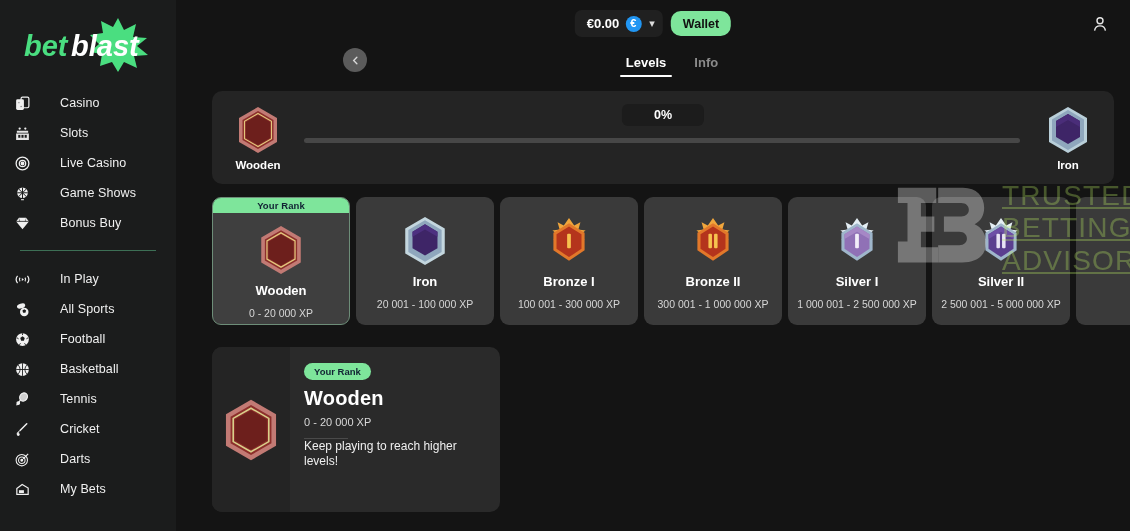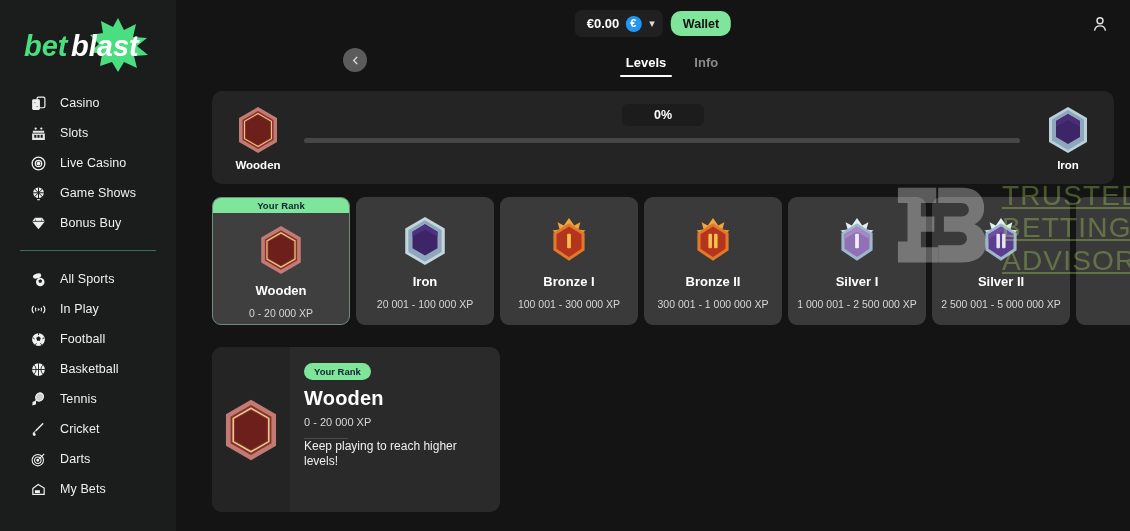--- a/index.html
+++ b/index.html
@@ -24,22 +24,22 @@
     display: flex; align-items: center;
     padding-left: 14px;
     position: relative;
   }
   .logo { position: relative; width: 146px; height: 60px; }
   .logo svg { position:absolute; left:0; top:0; }
   .nav { padding: 0 0 0 0; }
   .nav-item {
     display: flex; align-items: center;
     height: 30px;
-    padding-left: 28px;
-    gap: 12px;
+    padding-left: 12px;
+    gap: 28px;
     cursor: pointer;
   }
   .nav-item .ico {
     width: 20px; height: 20px;
     display:flex; align-items:center; justify-content:center;
     flex: 0 0 20px;
     color: #f2f2f2;
   }
   .nav-item .lbl {
     font-size: 12.5px; color: #f0f0f0; letter-spacing: .1px;
@@ -290,37 +290,37 @@
             <path d="M7 4l2 5-2 0zM17 4l-2 5 2 0z" fill="#1b1c1c" opacity=".5"></path>
           </svg>
         </span>
         <span class="lbl">Bonus Buy</span>
       </div>
 
       <div class="nav-divider"></div>
 
       <div class="nav-item">
         <span class="ico">
+          <svg width="17" height="17" viewBox="0 0 24 24" fill="none" stroke="#f0f0f0" stroke-width="1.7">
+            <path d="M5 7a8 8 0 000 10M19 7a8 8 0 010 10"></path>
+            <path d="M8.5 9.5a4 4 0 000 5M15.5 9.5a4 4 0 010 5"></path>
+            <path d="M11 10l3 2-3 2z" fill="#f0f0f0" stroke="none"></path>
+          </svg>
+        </span>
+        <span class="lbl">In Play</span>
+      </div>
+      <div class="nav-item">
+        <span class="ico">
           <svg width="17" height="17" viewBox="0 0 24 24" fill="#f0f0f0">
             <ellipse cx="10" cy="7" rx="6" ry="3.4" transform="rotate(-18 10 7)"></ellipse>
             <circle cx="14.5" cy="15.5" r="6" fill="#f0f0f0"></circle>
             <path d="M14.5 11.5l2.6 2-1 3.2h-3.2l-1-3.2z" fill="#1b1c1c"></path>
           </svg>
         </span>
         <span class="lbl">All Sports</span>
-      </div>
-      <div class="nav-item">
-        <span class="ico">
-          <svg width="17" height="17" viewBox="0 0 24 24" fill="none" stroke="#f0f0f0" stroke-width="1.7">
-            <path d="M5 7a8 8 0 000 10M19 7a8 8 0 010 10"></path>
-            <path d="M8.5 9.5a4 4 0 000 5M15.5 9.5a4 4 0 010 5"></path>
-            <path d="M11 10l3 2-3 2z" fill="#f0f0f0" stroke="none"></path>
-          </svg>
-        </span>
-        <span class="lbl">In Play</span>
       </div>
       <div class="nav-item">
         <span class="ico">
           <svg width="17" height="17" viewBox="0 0 24 24">
             <circle cx="12" cy="12" r="9" fill="#f0f0f0"></circle>
             <path d="M12 7.5l3.2 2.3-1.2 3.8h-4l-1.2-3.8z" fill="#1b1c1c"></path>
             <path d="M12 3.2v2.5M4.2 9.6l2.3 1.5M19.8 9.6l-2.3 1.5M7.6 19.6l1.5-2.3M16.4 19.6l-1.5-2.3" stroke="#1b1c1c" stroke-width="1.3"></path>
           </svg>
         </span>
         <span class="lbl">Football</span>

